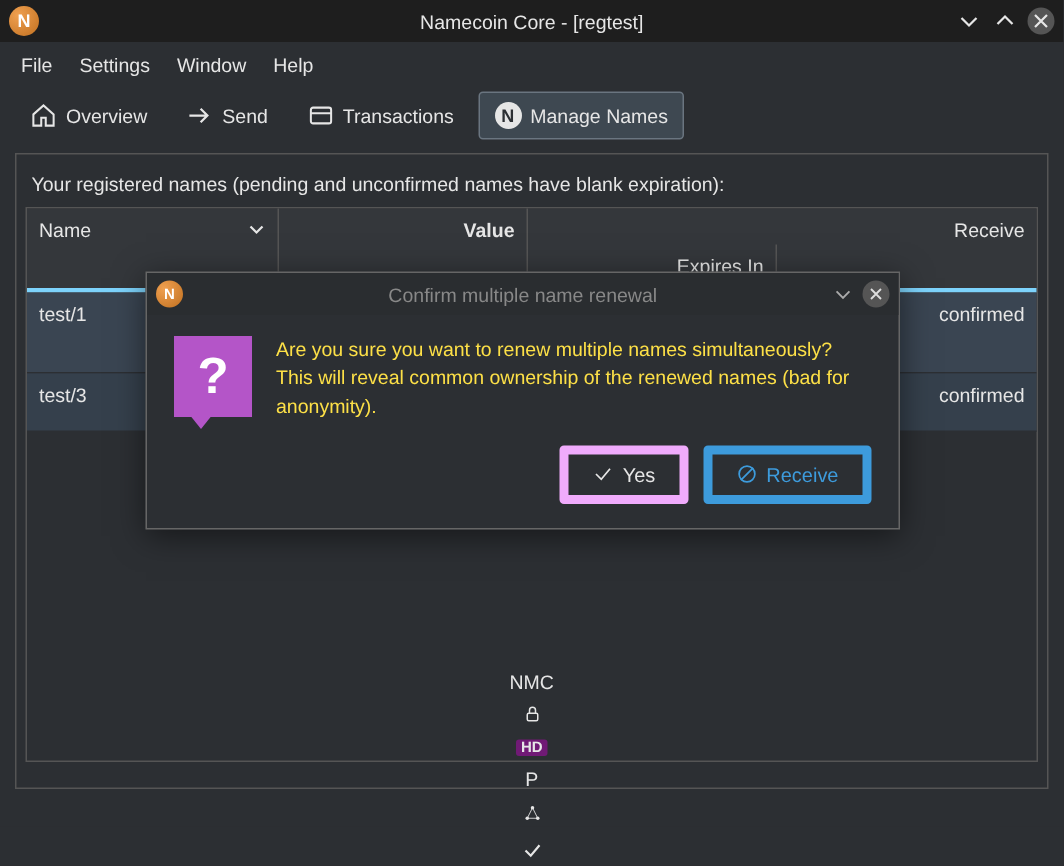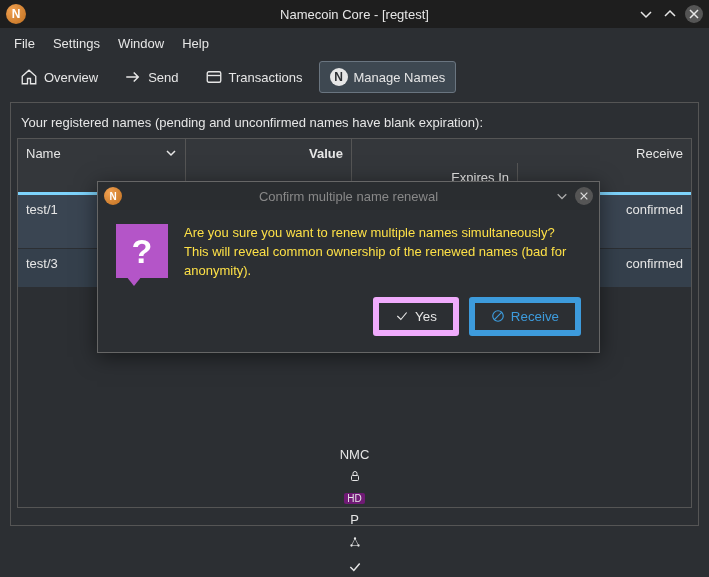--- a/index.html
+++ b/index.html
@@ -160,21 +160,21 @@
   padding: 0 10px;
   color: #e6e6e6;
   background: #2c2f33;
   flex-direction: column;
 }
 .hd-badge {
   background: #701a75;
   border-radius: 2px;
   padding: 0 3px;
   font-size: 10px;
-  font-weight: normal;
+  font-weight: bold;
 }
 
 
 .dialog {
   position: absolute;
   left: 97px;
   top: 181px;
   width: 503px;
   background: #2c2f33;
   border: 1px solid #666;

